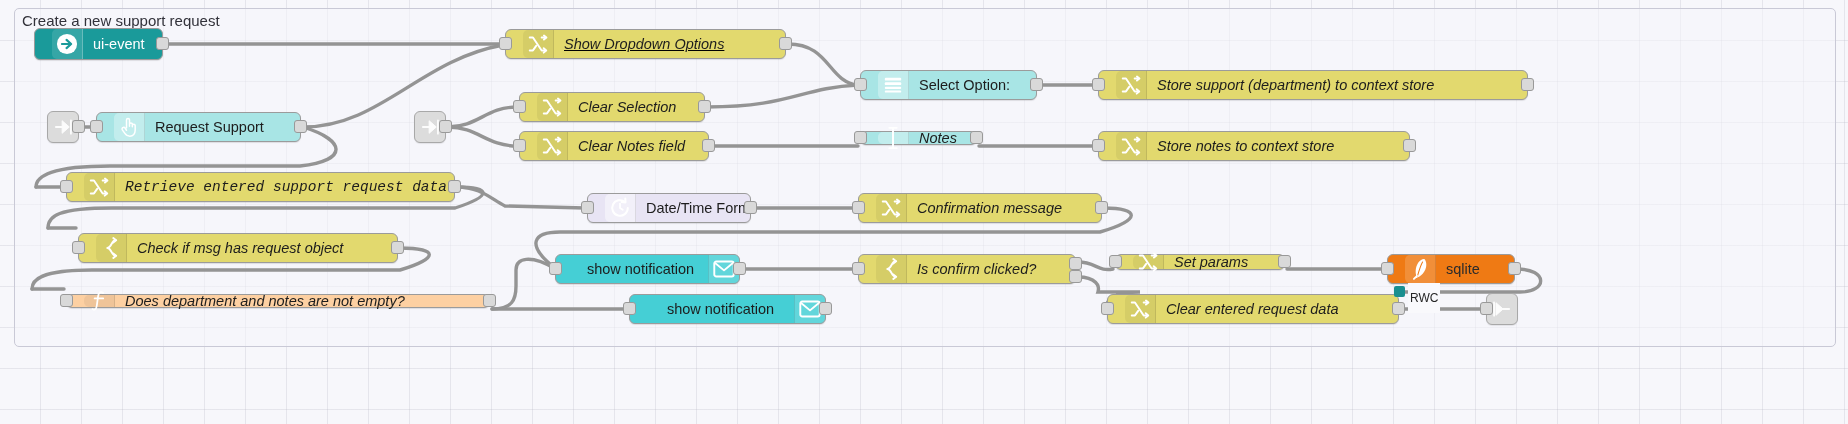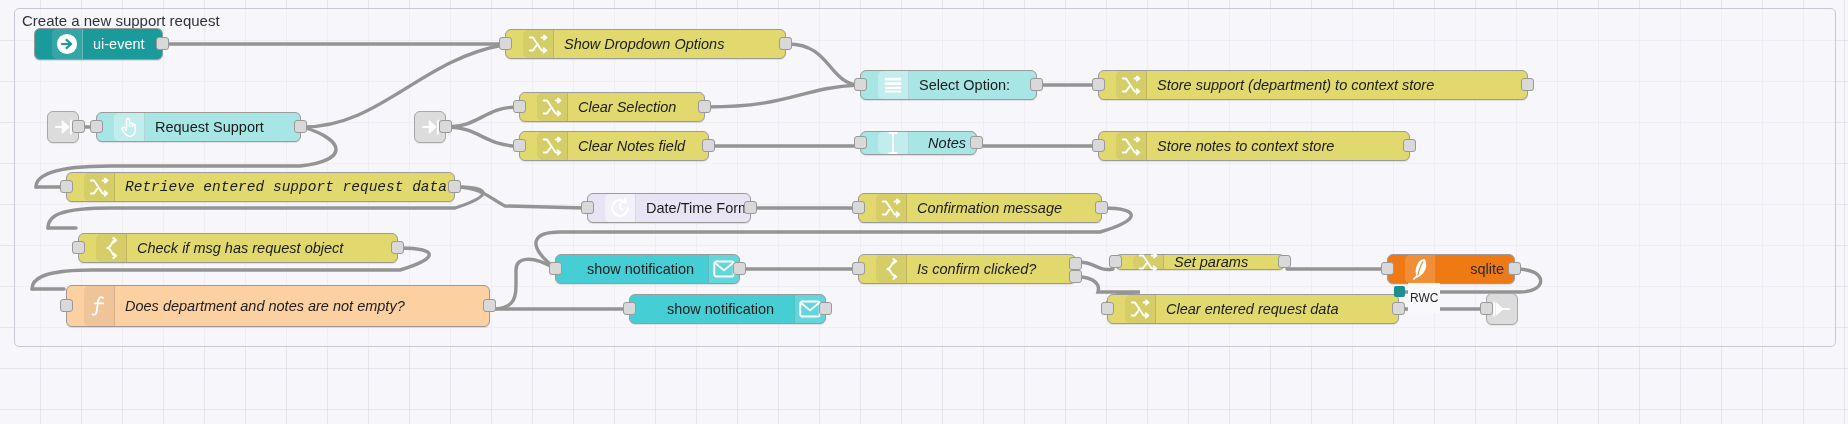--- a/index.html
+++ b/index.html
@@ -87,21 +87,21 @@
   .c-change  {background:#e2d96e;}
   .c-switch  {background:#e2d96e;}
   .c-function{background:#fdd0a2;}
   .c-ui      {background:#a8e5e5;}
   .c-uievent {background:#1a9a9a;}
   .c-notify  {background:#45cfd5;}
   .c-time    {background:#e8e4f4;}
   .c-sqlite  {background:#ef7a14;}
 
   .c-uievent .lbl{color:#ffffff;}
-  .c-sqlite .lbl{color:#2b2b2b;text-align:right;}
+  .c-sqlite .lbl{color:#2b2b2b;}
   .c-uievent .icon-box{background:rgba(255,255,255,.12);border-right-color:rgba(255,255,255,.25);}
   .c-sqlite  .icon-box{background:rgba(255,255,255,.16);border-right-color:rgba(0,0,0,.10);}
   .c-notify  .icon-box.right{background:rgba(255,255,255,.16);}
   .c-ui .icon-box{background:rgba(255,255,255,.30);}
   .c-time .icon-box{background:rgba(255,255,255,.45);}
 
   
   .linknode{
     position:absolute;
     width:32px;height:32px;
@@ -206,21 +206,21 @@
     <div class="node c-ui" style="left: 96px; top: 112px; width: 205px; height: 30px;">
       <div class="icon-box">
         <svg class="glyph" width="20" height="22" viewBox="0 0 24 26">
         <path d="M9 14V4.5a1.8 1.8 0 013.6 0V12M12.6 12V9.8a1.7 1.7 0 013.4 0V12.6M16 12.6v-1.3a1.7 1.7 0 013.4 0V17c0 4-2.4 7-6.4 7-3.2 0-4.6-1.2-6.2-3.6L4 16.4c-.7-1.2-.2-2.3.9-2.8 1-.5 2 0 2.6 1l1.5 2.3" fill="none" stroke="white" stroke-width="1.8" stroke-linecap="round" stroke-linejoin="round"></path>
       </svg>
       </div>
       <div class="lbl">Request Support</div>
       <div class="port in"></div>
       <div class="port out"></div>
     </div>
-    <div class="node c-change" style="left: 505px; top: 29px; width: 281px; height: 30px;">
+    <div class="node c-change" style="left: 505px; top: 29px; width: 281px; height: 30px; text-decoration: underline;">
       <div class="icon-box">
         <svg class="glyph" width="22" height="22" viewBox="0 0 24 24">
         <path d="M3 5h3.5L16 19h4M16 5h4M3 19h3.5L10 14" fill="none" stroke="white" stroke-width="2.1" stroke-linecap="round" stroke-linejoin="round"></path>
         <path d="M18.5 2.8L21.2 5l-2.7 2.2" fill="none" stroke="white" stroke-width="2.1" stroke-linecap="round" stroke-linejoin="round"></path>
         <path d="M18.2 16.6L21 19l-2.8 2.4" fill="none" stroke="white" stroke-width="2.1" stroke-linecap="round" stroke-linejoin="round"></path>
       </svg>
       </div>
       <div class="lbl italic">Show Dropdown Options</div>
       <div class="port in"></div>
       <div class="port out"></div>
@@ -255,21 +255,21 @@
         <rect x="2" y="3" width="18" height="3.1" rx="1" fill="white"></rect>
         <rect x="2" y="8" width="18" height="3.1" rx="1" fill="white"></rect>
         <rect x="2" y="13" width="18" height="2.3" rx="1" fill="white"></rect>
         <rect x="2" y="17" width="18" height="2.3" rx="1" fill="white"></rect>
       </svg>
       </div>
       <div class="lbl">Select Option:</div>
       <div class="port in"></div>
       <div class="port out"></div>
     </div>
-    <div class="node c-ui" style="left: 860px; top: 131px; width: 117px; height: 24px; text-align: right;">
+    <div class="node c-ui" style="left: 860px; top: 131px; width: 117px; height: 14px;">
       <div class="icon-box">
         <svg class="glyph" width="16" height="24" viewBox="0 0 16 26">
         <path d="M4 2h8M4 24h8M8 2v22" fill="none" stroke="white" stroke-width="2.1" stroke-linecap="round"></path>
       </svg>
       </div>
       <div class="lbl italic">Notes</div>
       <div class="port in"></div>
       <div class="port out"></div>
     </div>
     <div class="node c-change" style="left: 1098px; top: 70px; width: 430px; height: 30px;">
@@ -313,21 +313,21 @@
         <svg class="glyph" width="22" height="22" viewBox="0 0 24 24">
         <path d="M17 3.5c-4.5 0-4.5 8.5-9 8.5 4.5 0 4.5 8.5 9 8.5" fill="none" stroke="white" stroke-width="2.2" stroke-linecap="round" stroke-linejoin="round"></path>
         <path d="M14.5 1.2L17.6 3.6l-3.1 2.4" fill="none" stroke="white" stroke-width="2.1" stroke-linecap="round" stroke-linejoin="round"></path>
         <path d="M14.5 18.1l3.1 2.4-3.1 2.4" fill="none" stroke="white" stroke-width="2.1" stroke-linecap="round" stroke-linejoin="round"></path>
       </svg>
       </div>
       <div class="lbl italic">Check if msg has request object</div>
       <div class="port in"></div>
       <div class="port out"></div>
     </div>
-    <div class="node c-function" style="left: 66px; top: 285px; width: 424px; height: 42px;">
+    <div class="node c-function" style="left: 66px; top: 294px; width: 424px; height: 14px;">
       <div class="icon-box">
         <svg class="glyph" width="20" height="22" viewBox="0 0 20 24">
         <path d="M14.5 3.2c-1.4-1-3.2-1-4.3.3-.9 1-1.1 2.4-1.3 4L7.6 17c-.3 2.2-.8 3.6-2 4.2-.9.5-2 .3-2.7-.3" fill="none" stroke="white" stroke-width="1.9" stroke-linecap="round"></path>
         <path d="M5.2 9.2h9.4" fill="none" stroke="white" stroke-width="1.9" stroke-linecap="round"></path>
       </svg>
       </div>
       <div class="lbl italic">Does department and notes are not empty?</div>
       <div class="port in"></div>
       <div class="port out"></div>
     </div>

